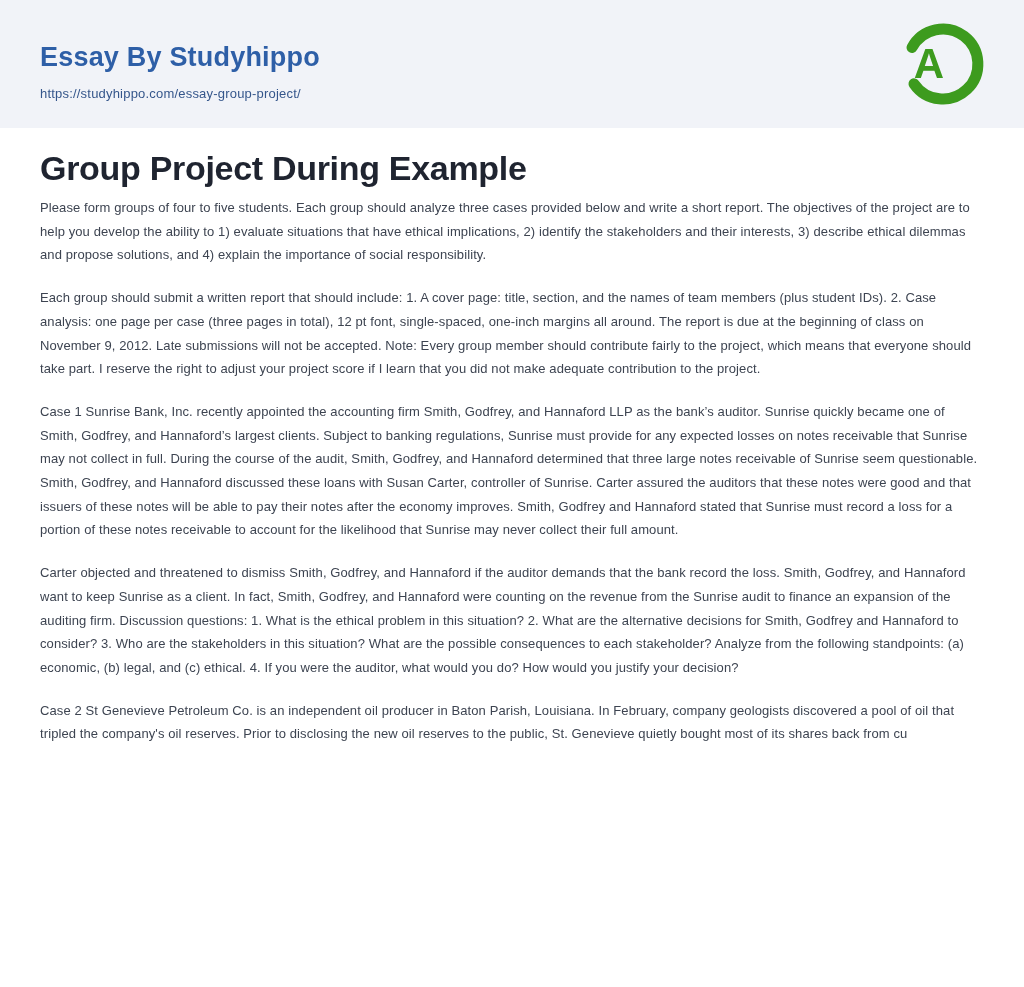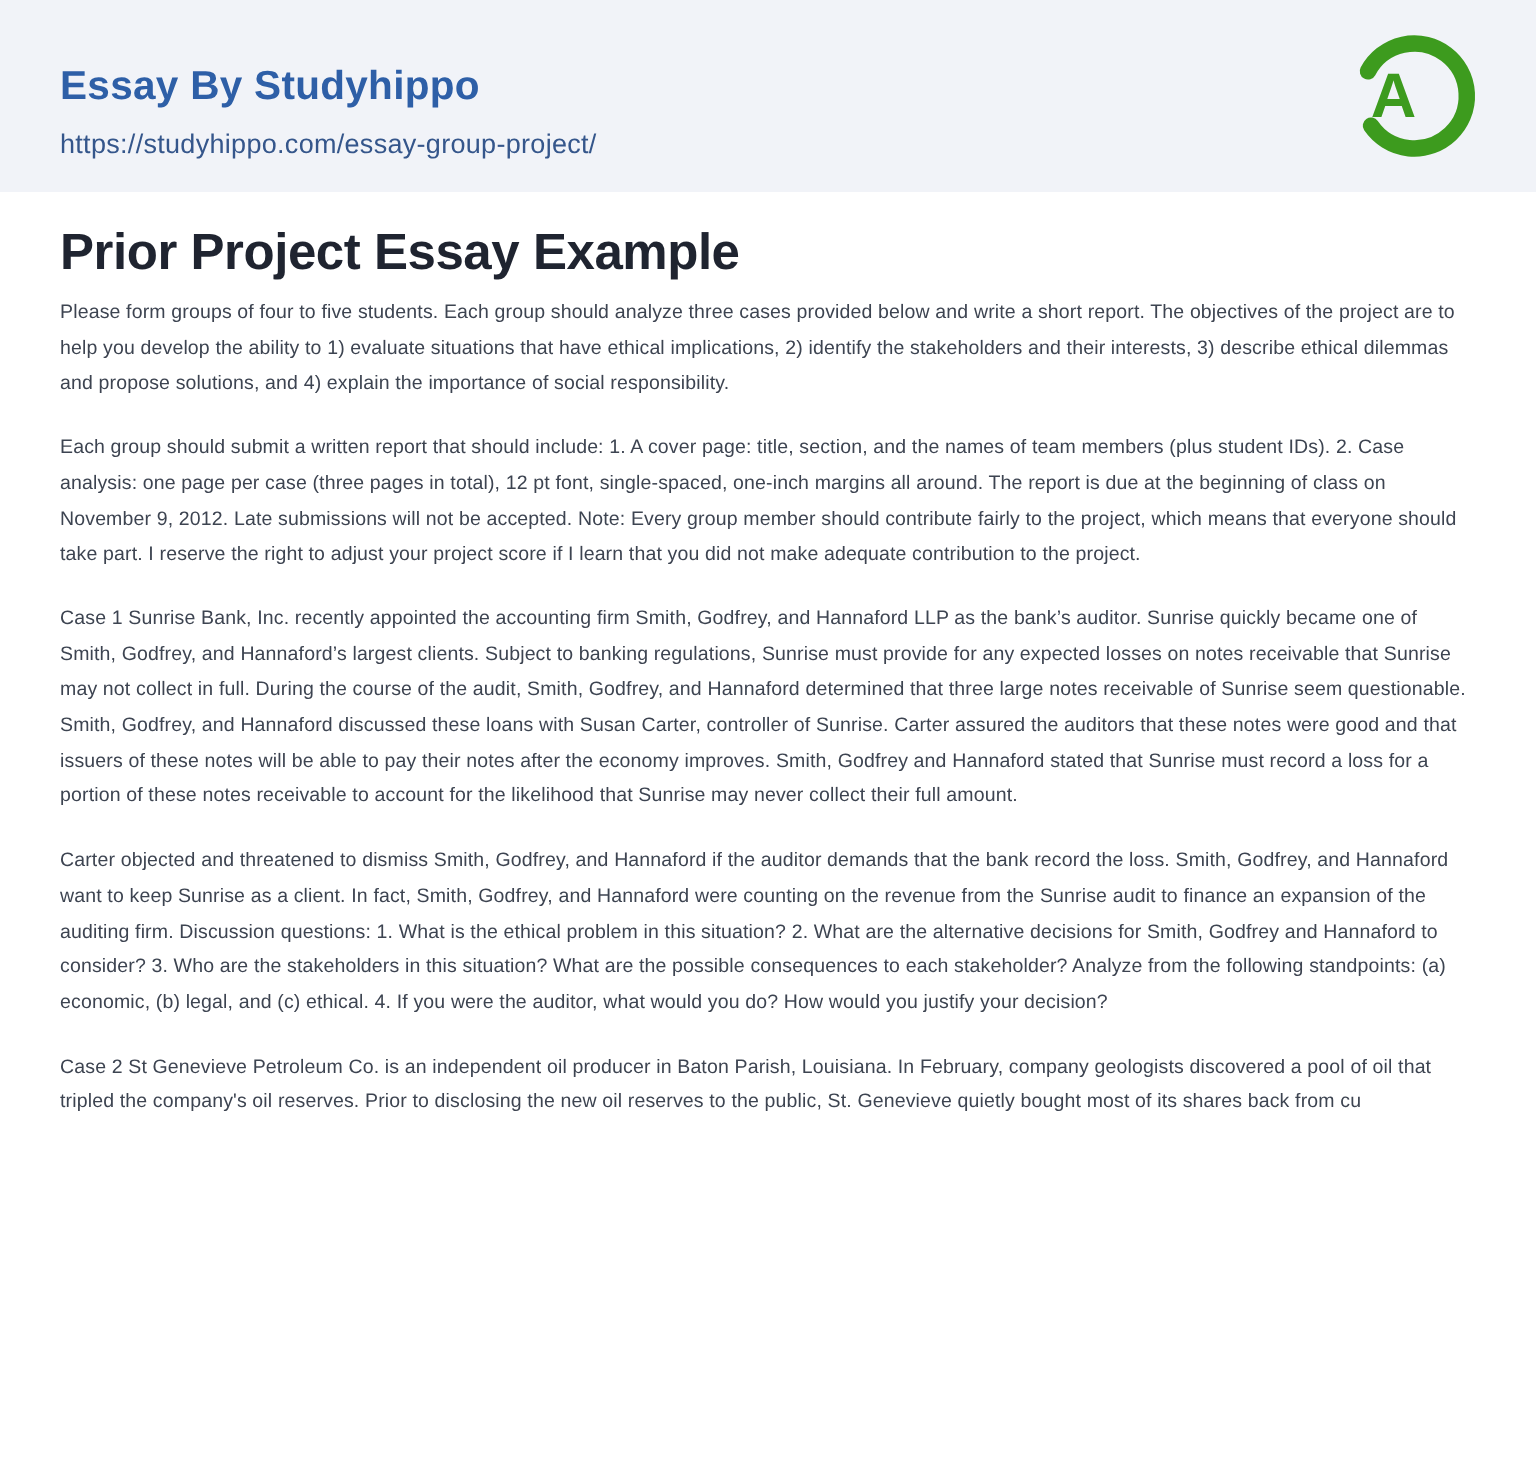--- a/index.html
+++ b/index.html
@@ -28,21 +28,21 @@
     top: 42px;
     font-size: 27px;
     font-weight: bold;
     color: #2e5fa7;
     letter-spacing: 0.2px;
   }
   .page-url {
     position: absolute;
     left: 40px;
     top: 86px;
-    font-size: 18px;
+    font-size: 13px;
     font-weight: 500;
     color: #35568b;
     text-decoration: none;
     letter-spacing: 0.2px;
   }
   .logo {
     position: absolute;
     right: 38px;
     top: 20px;
     width: 88px;
@@ -93,21 +93,21 @@
     <a class="page-url" href="#">https://studyhippo.com/essay-group-project/</a>
     <div class="logo">
       <svg viewBox="0 0 88 88" aria-hidden="true">
         <path class="arc" d="M 14.0 27.5 A 35 35 0 1 1 16.0 63.8"></path>
         <text class="letter" x="31" y="58" text-anchor="middle">A</text>
       </svg>
     </div>
   </header>
 
   <main class="article">
-    <h1>Prior Project Essay Example</h1>
+    <h1>Group Project During Example</h1>
     <div>
         <p>Please form groups of four to five students. Each group should analyze three cases provided below and write a short report. The objectives of the project are to help you develop the ability to 1) evaluate situations that have ethical implications, 2) identify the stakeholders and their interests, 3) describe ethical dilemmas and propose solutions, and 4) explain the importance of social responsibility.</p>
         <p>Each group should submit a written report that should include: 1. A cover page: title, section, and the names of team members (plus student IDs). 2. Case analysis: one page per case (three pages in total), 12 pt font, single-spaced, one-inch margins all around. The report is due at the beginning of class on November 9, 2012. Late submissions will not be accepted. Note: Every group member should contribute fairly to the project, which means that everyone should take part. I reserve the right to adjust your project score if I learn that you did not make adequate contribution to the project.</p>
         <p>Case 1 Sunrise Bank, Inc. recently appointed the accounting firm Smith, Godfrey, and Hannaford LLP as the bank’s auditor. Sunrise quickly became one of Smith, Godfrey, and Hannaford’s largest clients. Subject to banking regulations, Sunrise must provide for any expected losses on notes receivable that Sunrise may not collect in full. During the course of the audit, Smith, Godfrey, and Hannaford determined that three large notes receivable of Sunrise seem questionable. Smith, Godfrey, and Hannaford discussed these loans with Susan Carter, controller of Sunrise. Carter assured the auditors that these notes were good and that issuers of these notes will be able to pay their notes after the economy improves. Smith, Godfrey and Hannaford stated that Sunrise must record a loss for a portion of these notes receivable to account for the likelihood that Sunrise may never collect their full amount.</p>
         <p>Carter objected and threatened to dismiss Smith, Godfrey, and Hannaford if the auditor demands that the bank record the loss. Smith, Godfrey, and Hannaford want to keep Sunrise as a client. In fact, Smith, Godfrey, and Hannaford were counting on the revenue from the Sunrise audit to finance an expansion of the auditing firm. Discussion questions: 1. What is the ethical problem in this situation? 2. What are the alternative decisions for Smith, Godfrey and Hannaford to consider? 3. Who are the stakeholders in this situation? What are the possible consequences to each stakeholder? Analyze from the following standpoints: (a) economic, (b) legal, and (c) ethical. 4. If you were the auditor, what would you do? How would you justify your decision?</p>
         <p>Case 2 St Genevieve Petroleum Co. is an independent oil producer in Baton Parish, Louisiana. In February, company geologists discovered a pool of oil that tripled the company's oil reserves. Prior to disclosing the new oil reserves to the public, St. Genevieve quietly bought most of its shares back from cu</p>
       </div>
   </main>
 
 </div>

